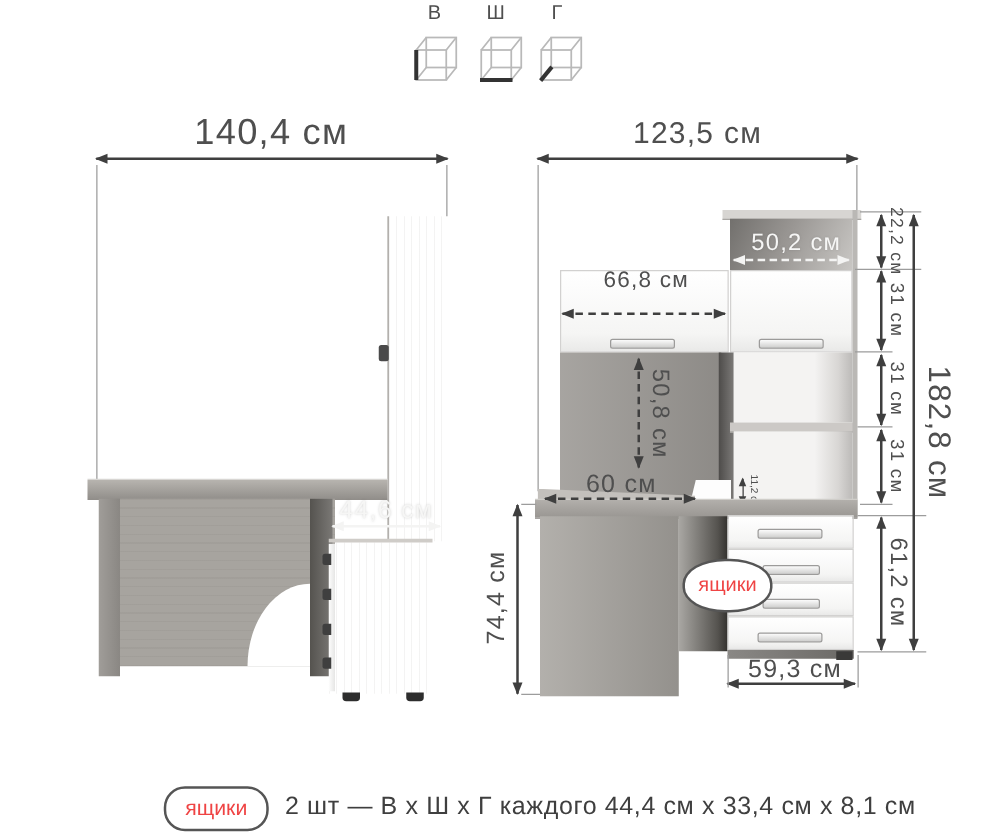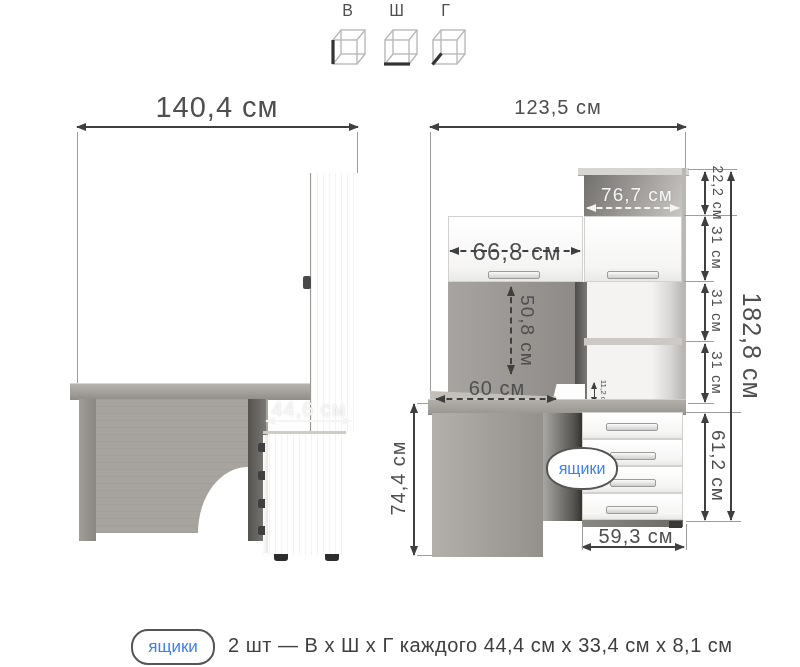--- a/index.html
+++ b/index.html
@@ -36,21 +36,21 @@
   
   .wood-v{background:linear-gradient(90deg,#bdbab5,#aeaba6 40%,#b7b4af);
           background-blend-mode:multiply;}
   .grain-v{background-image:repeating-linear-gradient(90deg,rgba(60,55,50,.06) 0 1px,rgba(255,255,255,0) 1px 6px);}
   .grain-h{background-image:repeating-linear-gradient(180deg,rgba(60,55,50,.05) 0 1px,rgba(255,255,255,0) 1px 7px);}
   .whitefront{background:linear-gradient(180deg,#ffffff,#f5f5f4 78%,#e9e9e8);
               border:1px solid #d2d1d0;box-sizing:border-box;}
   .handle{position:absolute;height:8px;background:linear-gradient(180deg,#fbfbfb,#cfcfce);
           border:1px solid #9c9b9a;border-radius:2px;box-sizing:border-box;}
   .pillbadge{position:absolute;border:2px solid #555;border-radius:17px;background:#fff;
-             display:flex;align-items:center;justify-content:center;color:#3b82f6;}
+             display:flex;align-items:center;justify-content:center;color:#ef4444;}
 </style>
 </head>
 <body>
 
 <div class="canvas">
 
   <div>
     <div class="dim" style="left:348px;top:11px;font-size:16px;">В</div>
     <div class="dim" style="left:397px;top:11px;font-size:16px;">Ш</div>
     <div class="dim" style="left:446px;top:11px;font-size:16px;">Г</div>
@@ -109,35 +109,35 @@
     <div class="abs" style="left:258px;top:443px;width:7px;height:9px;background:#3f3f3f;border-radius:2px 0 0 2px;"></div>
     <div class="abs" style="left:258px;top:471px;width:7px;height:9px;background:#3f3f3f;border-radius:2px 0 0 2px;"></div>
     <div class="abs" style="left:258px;top:499px;width:7px;height:9px;background:#3f3f3f;border-radius:2px 0 0 2px;"></div>
     <div class="abs" style="left:258px;top:526px;width:7px;height:9px;background:#3f3f3f;border-radius:2px 0 0 2px;"></div>
     <div class="abs" style="left:274px;top:554px;width:14px;height:7px;background:#2d2d2d;border-radius:0 0 3px 3px;"></div>
     <div class="abs" style="left:325px;top:554px;width:14px;height:7px;background:#2d2d2d;border-radius:0 0 3px 3px;"></div>
   </div>
 
   <div>
 
-    <div class="dim" style="left:558px;top:107px;font-size:20px;">123,5 см</div>
+    <div class="dim" style="left:558px;top:107px;font-size:24px;">123,5 см</div>
     <div class="ah" style="left:430px;top:126px;width:256px;"></div>
     <div class="ext" style="left:430px;top:132px;width:1px;height:261px;"></div>
     <div class="ext" style="left:685px;top:132px;width:1px;height:38px;"></div>
 
     <div class="abs" style="left:578px;top:168px;width:111px;height:7px;background:#d7d5d2;border-bottom:1px solid #a9a7a4;"></div>
     <div class="abs" style="left:584px;top:175px;width:98px;height:41px;background:linear-gradient(115deg,#72706d,#999693 45%,#c9c7c4);"></div>
-    <div class="dim white" style="left:637px;top:195px;font-size:19px;">76,7 см</div>
+    <div class="dim white" style="left:637px;top:195px;font-size:19px;">50,2 см</div>
     <div class="ah dash white" style="left:587px;top:207px;width:92px;"></div>
 
     <div class="abs whitefront" style="left:448px;top:216px;width:135px;height:66px;"></div>
     <div class="abs whitefront" style="left:584px;top:216px;width:98px;height:66px;"></div>
     <div class="handle" style="left:488px;top:271px;width:52px;"></div>
     <div class="handle" style="left:607px;top:271px;width:52px;"></div>
-    <div class="dim" style="left:517px;top:252px;font-size:24px;text-align:center;">66,8 см</div>
+    <div class="dim" style="left:517px;top:224px;font-size:18px;text-align:center;">66,8 см</div>
     <div class="ah dash" style="left:450px;top:250px;width:130px;"></div>
 
     <div class="abs grain-h" style="left:448px;top:282px;width:129px;height:121px;background-color:#9d9a96;background-image:linear-gradient(90deg,rgba(255,255,255,.10),rgba(0,0,0,.10));"></div>
 
     <div class="abs" style="left:575px;top:282px;width:12px;height:121px;background:linear-gradient(90deg,#4e4c4a,#7b7977);"></div>
 
     <div class="abs" style="left:587px;top:282px;width:95px;height:56px;background:linear-gradient(90deg,#f4f3f2 68%,#d8d6d4 88%,#bcbab8);"></div>
     <div class="abs" style="left:584px;top:338px;width:99px;height:7px;background:#ccc9c6;border-bottom:1px solid #a8a6a3;"></div>
     <div class="abs" style="left:587px;top:345px;width:95px;height:55px;background:linear-gradient(90deg,#f4f3f2 68%,#d8d6d4 88%,#bcbab8);"></div>
     <div class="abs" style="left:682px;top:168px;width:4px;height:246px;background:#bab8b5;"></div>

